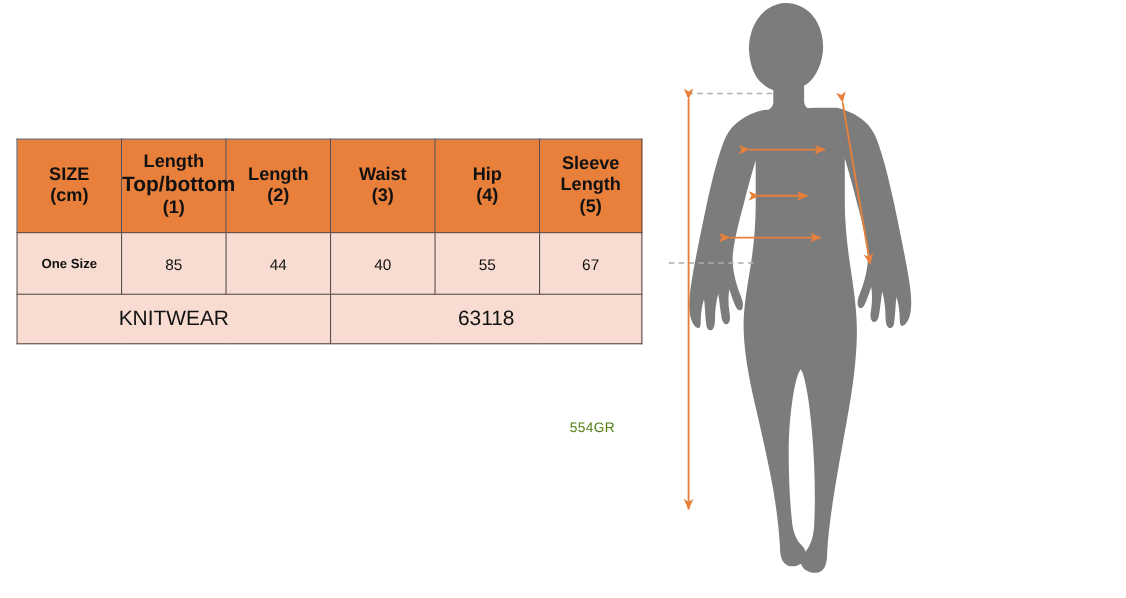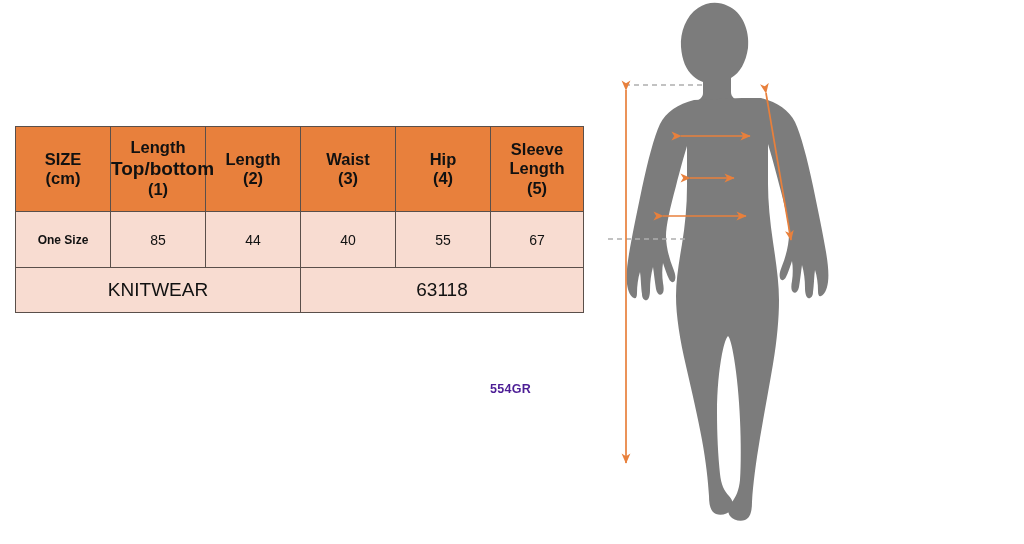--- a/index.html
+++ b/index.html
@@ -77,26 +77,25 @@
   .value-cell {
     background: #F8DCD1;
     height: 44px;
     font-weight: normal;
     font-size: 19px;
   }
 
   
   #fabric-code {
     position: absolute;
-    left: 490px;
+    left: 518px;
     top: 382px;
     font-size: 12.5px;
-    color: #4c1d95;
+    color: #4d7c0f;
     letter-spacing: 0.3px;
-    font-weight: bold;
   }
 
   
   #figure-panel {
     position: absolute;
     left: 590px;
     top: 0px;
     width: 270px;
     height: 544px;
   }

